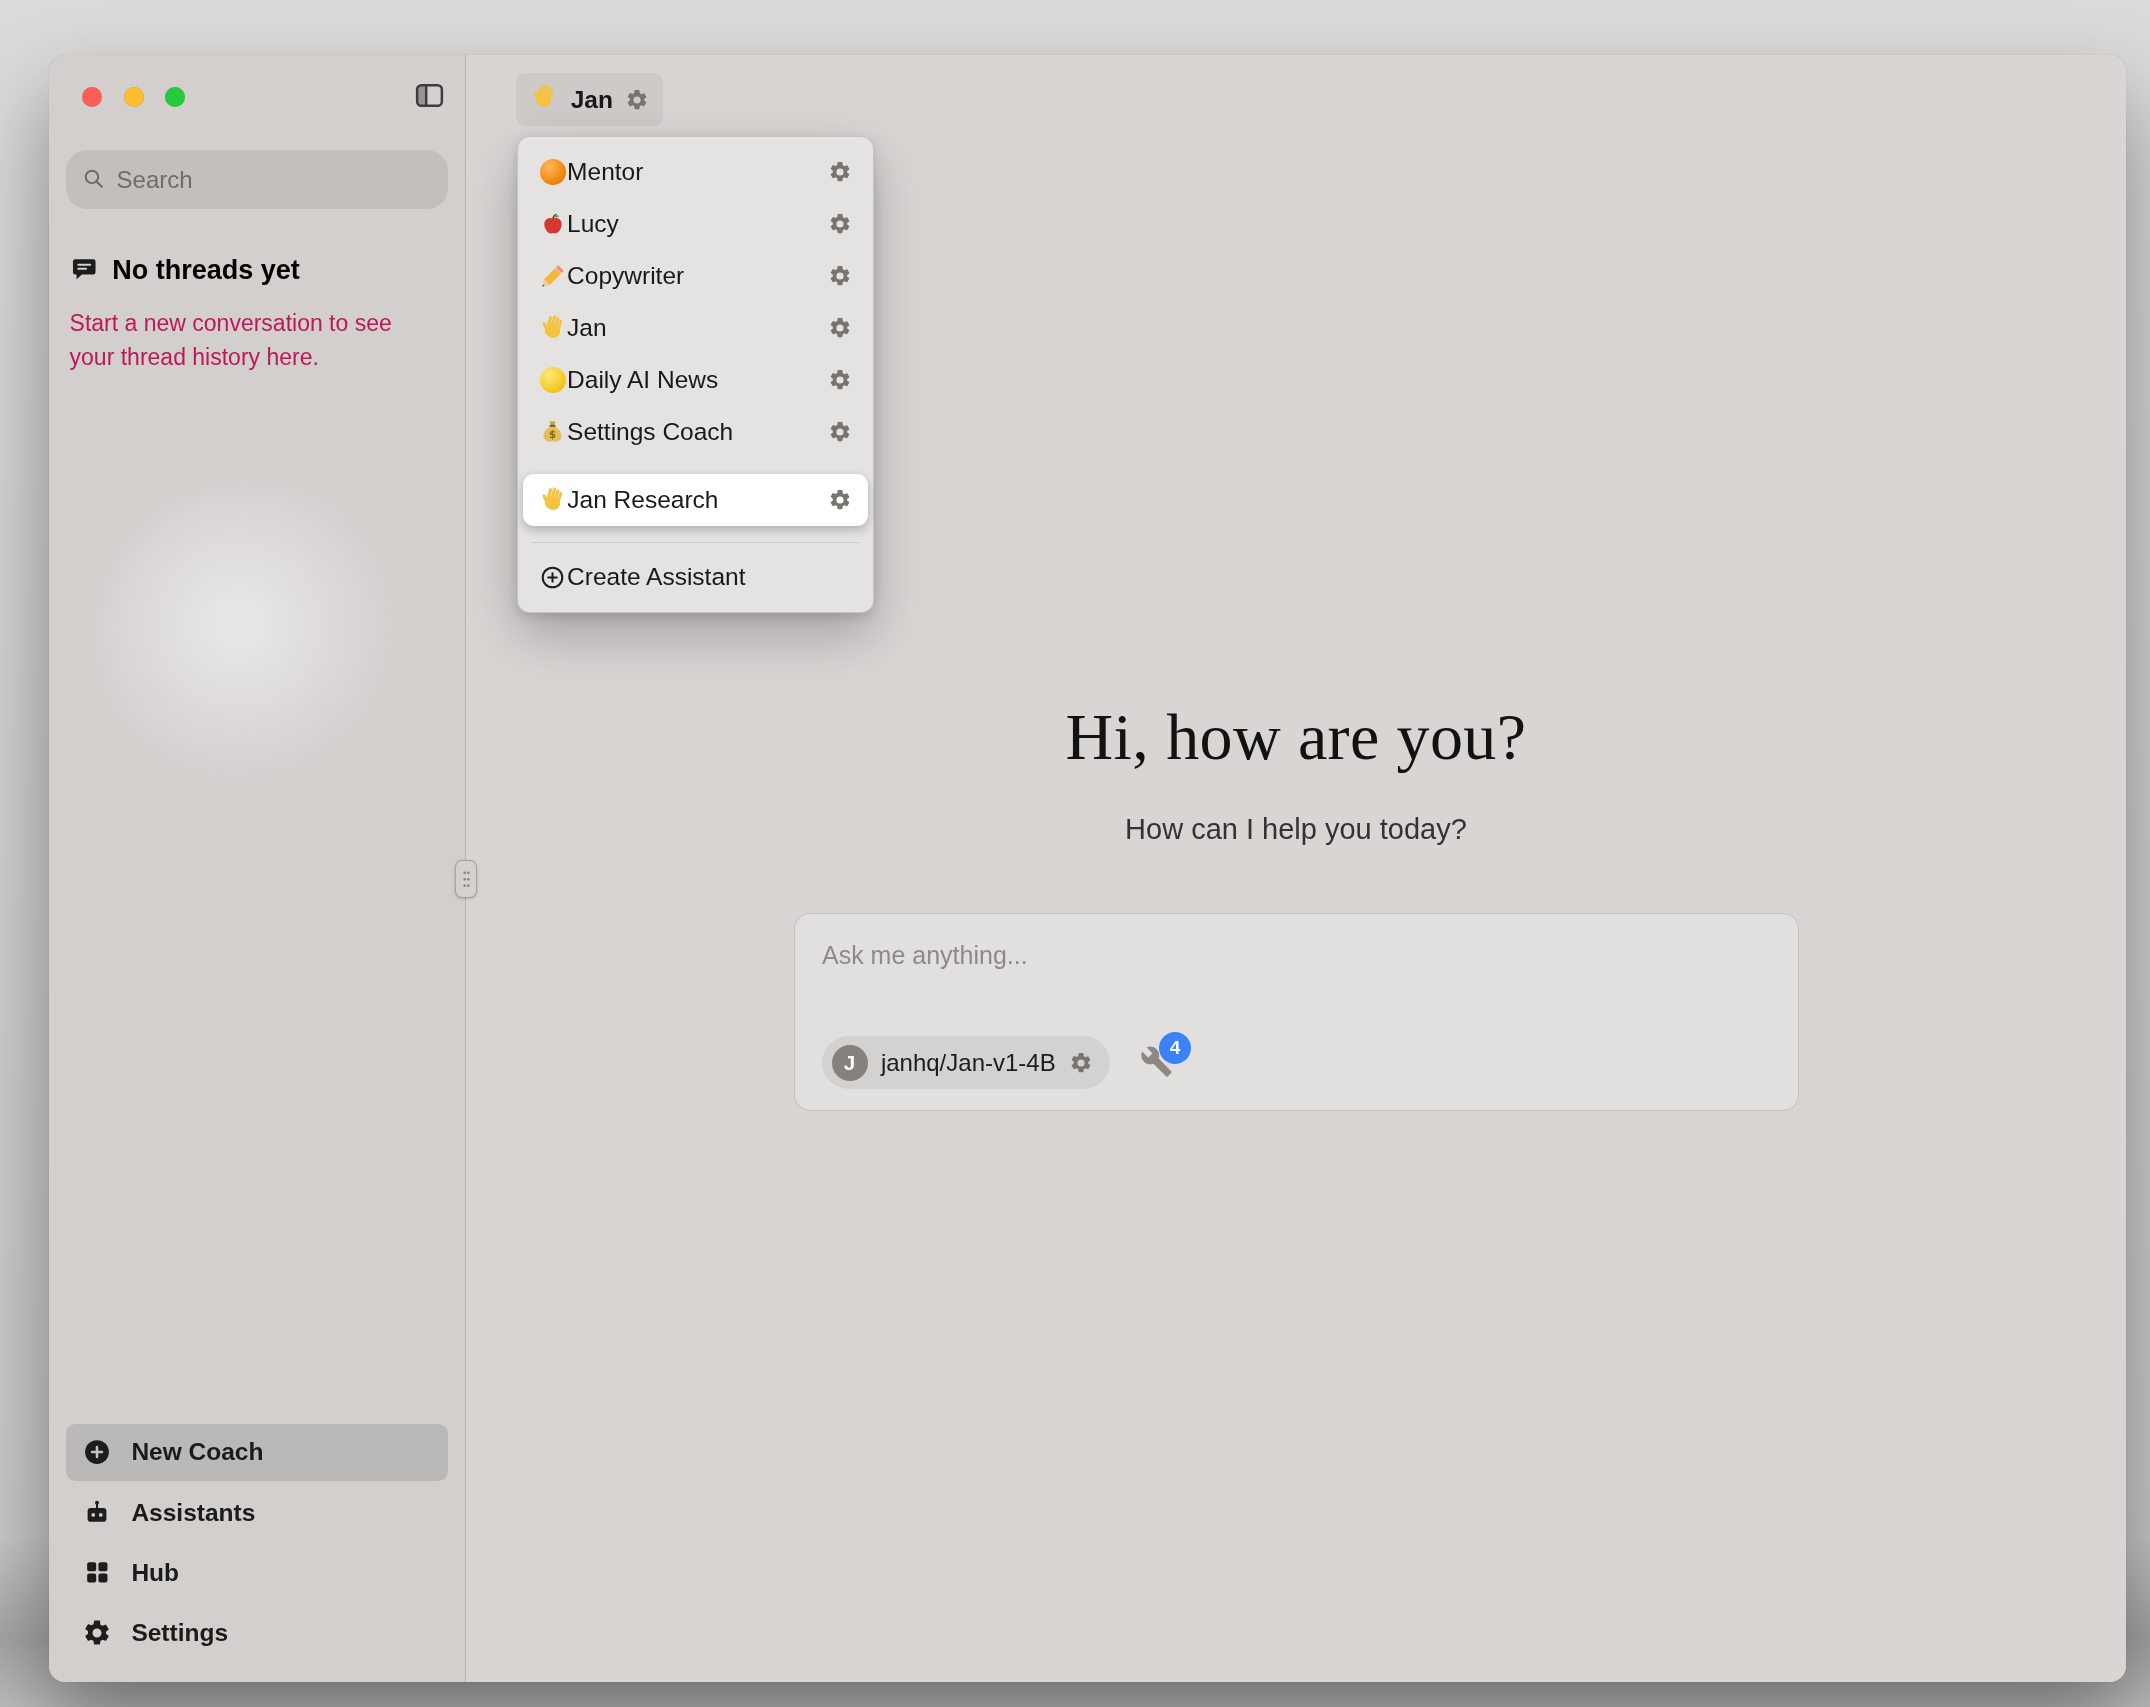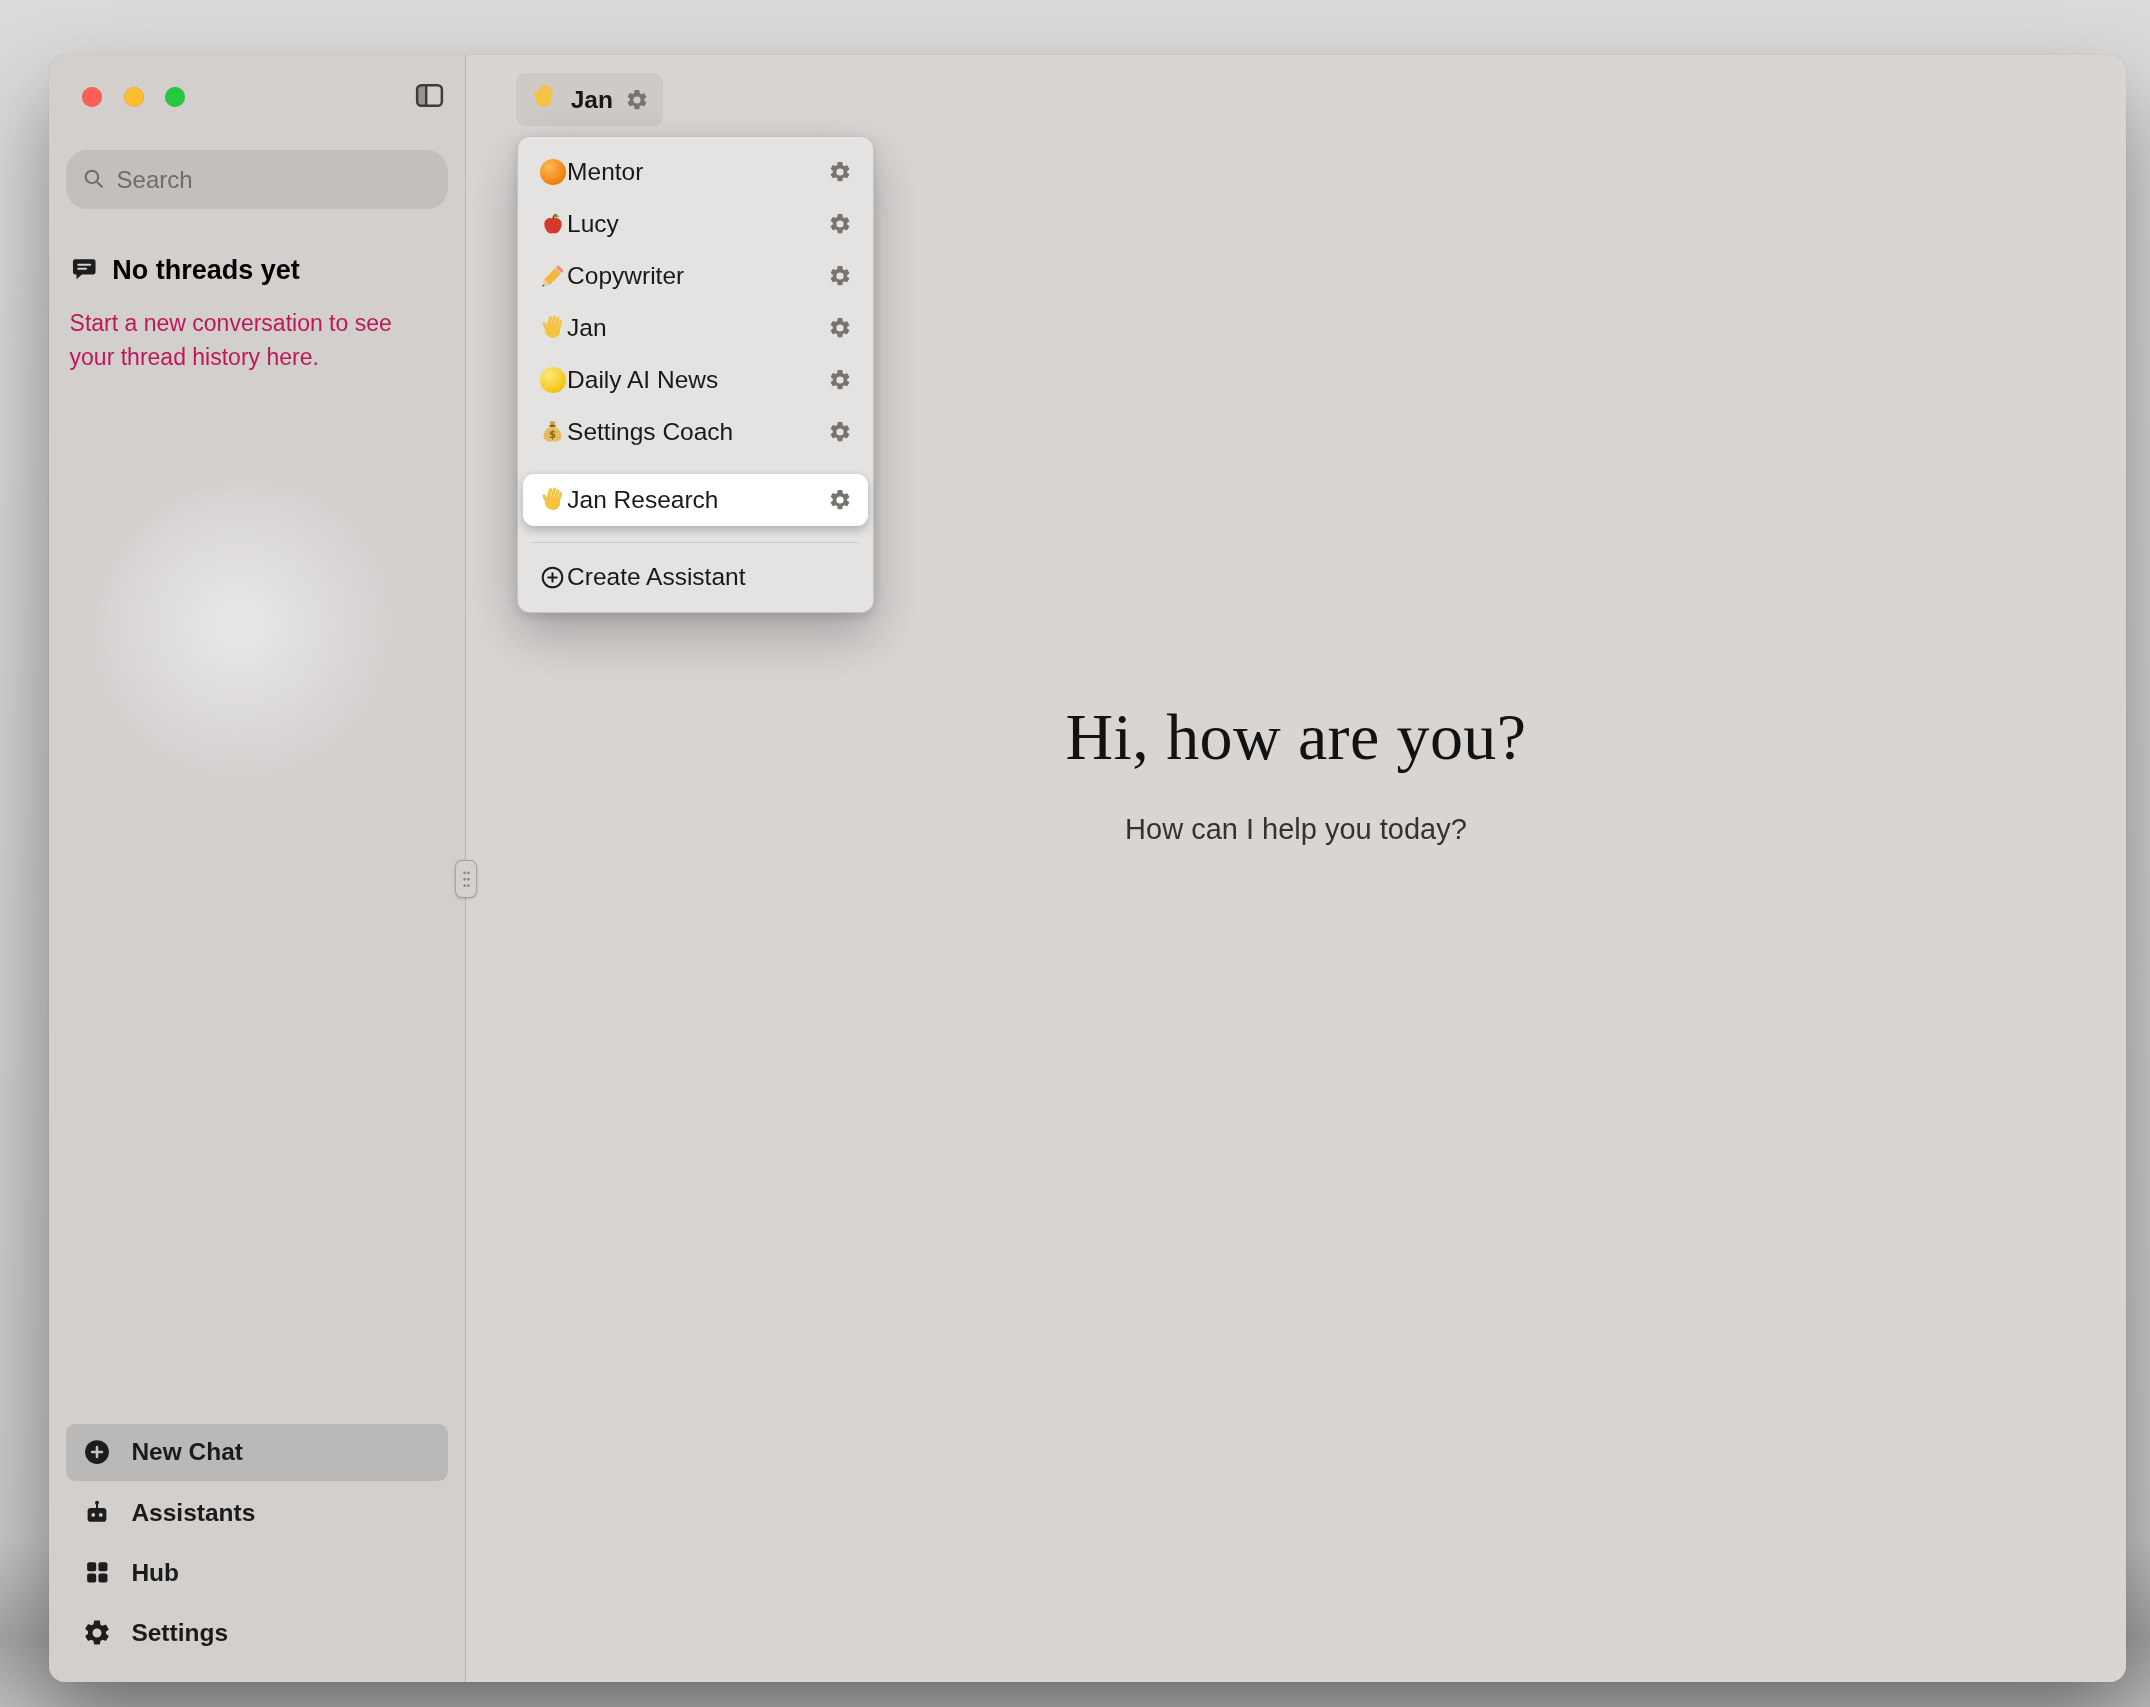--- a/index.html
+++ b/index.html
@@ -243,21 +243,21 @@
       </div>
 
       <nav class="sidebar-nav">
         <div class="nav-item active">
           <span class="nav-icon">
             <svg width="30" height="30" viewBox="0 0 24 24">
               <circle cx="12" cy="12" r="9.5" fill="#1d1d1d"></circle>
               <path d="M12 8v8M8 12h8" stroke="#c6c3c1" stroke-width="2" stroke-linecap="round"></path>
             </svg>
           </span>
-          <span>New Chat</span>
+          <span>New Coach</span>
         </div>
         <div class="nav-item">
           <span class="nav-icon">
             <svg width="30" height="30" viewBox="0 0 24 24" fill="#1d1d1d">
               <rect x="4.5" y="8" width="15" height="11" rx="2.5"></rect>
               <rect x="11.2" y="4.6" width="1.6" height="3.6"></rect>
               <circle cx="12" cy="3.7" r="1.6"></circle>
               <circle cx="9" cy="13.5" r="1.5" fill="#d2cfcd"></circle>
               <circle cx="15" cy="13.5" r="1.5" fill="#d2cfcd"></circle>
             </svg>
@@ -419,20 +419,42 @@
           </span>
           <span>Create Assistant</span>
         </div>
       </div>
 
       <div class="hero">
         <div class="hero-title">Hi, how are you?</div>
         <div class="hero-subtitle">How can I help you today?</div>
       </div>
 
+      <div class="composer">
+        <textarea placeholder="Ask me anything..." style=""></textarea>
+        <div class="composer-bottom">
+          <div class="model-chip">
+            <span class="model-avatar">J</span>
+            <span class="model-name">janhq/Jan-v1-4B</span>
+            <span class="gear">
+              <svg width="24" height="24" viewBox="0 0 24 24">
+                  <use href="#i-gear"></use>
+                </svg>
+            </span>
+          </div>
+          <div class="tools-btn">
+            <span style="color:#8c8985">
+              <svg width="33" height="33" viewBox="0 0 24 24">
+                  <use href="#i-wrench"></use>
+                </svg>
+            </span>
+            <span class="tools-badge">4</span>
+          </div>
+        </div>
+      </div>
 
     </main>
   </div>
 
   <div class="resize-handle">
     <svg width="11" height="20.6" viewBox="0 0 12 22">
       <g fill="#8d8a87">
         <circle cx="4" cy="4" r="1.5"></circle>
           <circle cx="8" cy="4" r="1.5"></circle>
         <circle cx="4" cy="11" r="1.5"></circle>

